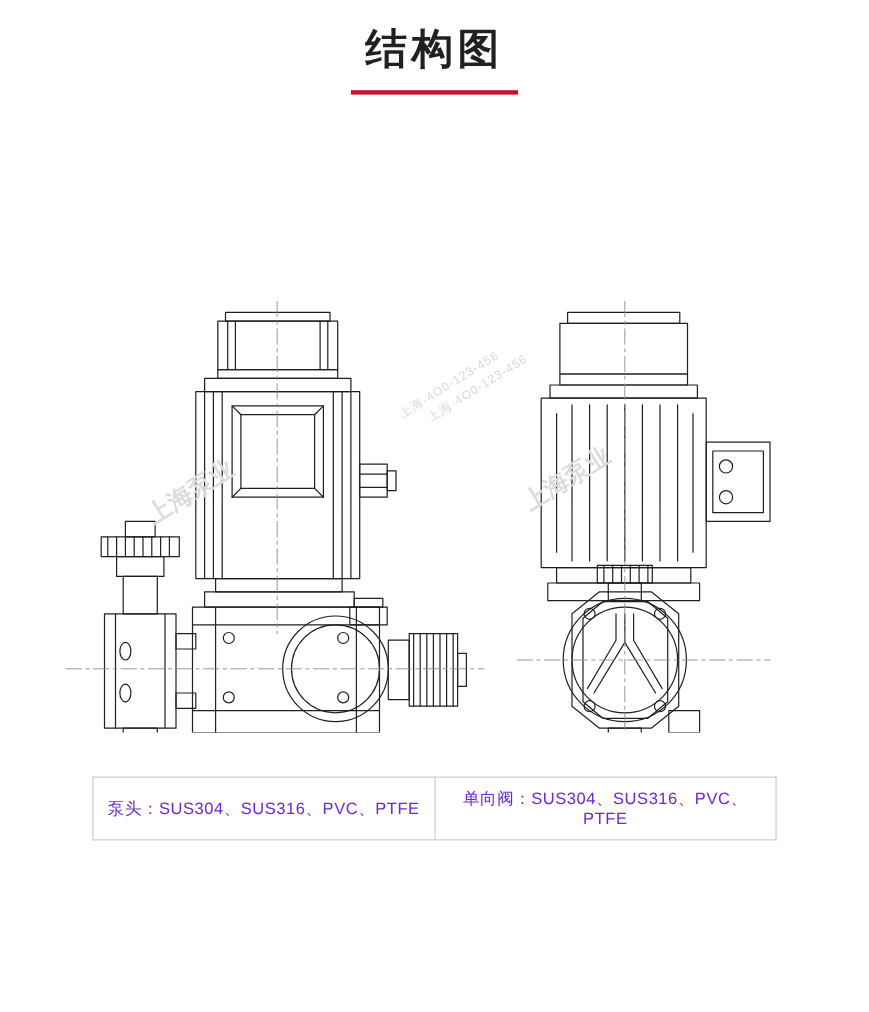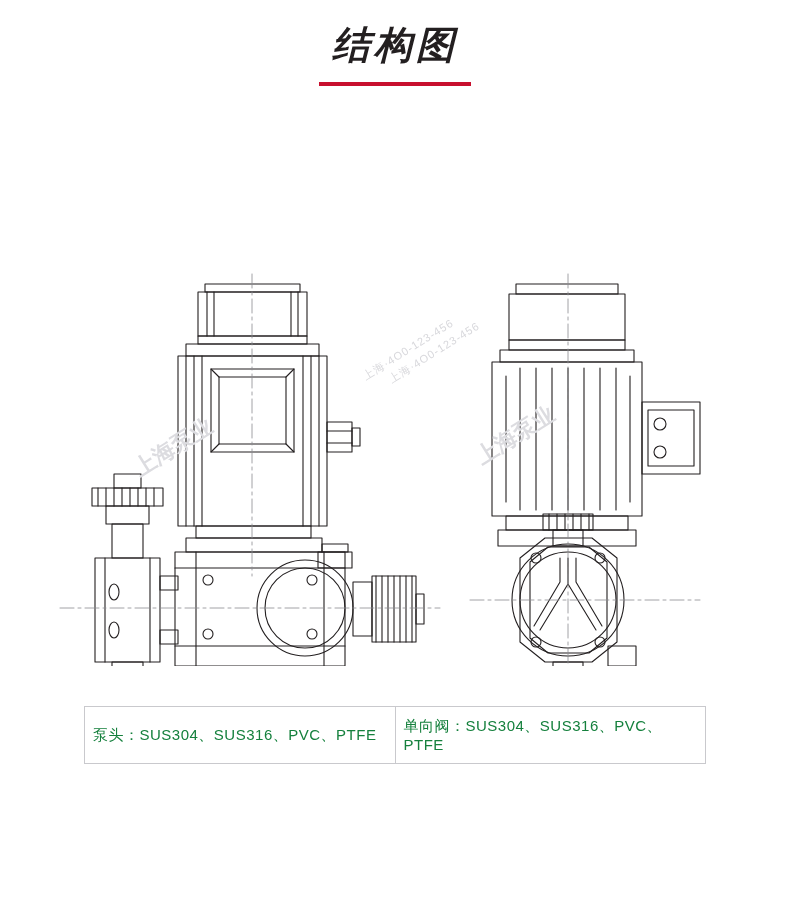--- a/index.html
+++ b/index.html
@@ -19,21 +19,20 @@
     position: relative;
     width: 790px;
     height: 920px;
     background: #ffffff;
   }
 
   
   .header {
     padding-top: 22px;
     text-align: center;
-    font-style: italic;
   }
   .header-title {
     font-size: 38px;
     font-weight: bold;
     letter-spacing: 4px;
     color: #231f20;
     line-height: 46px;
   }
   .header-rule {
     width: 152px;
@@ -83,24 +82,24 @@
     width: 622px;
   }
   table.spec-table {
     border-collapse: collapse;
     width: 622px;
     table-layout: fixed;
   }
   table.spec-table td {
     border: 1px solid #c9c9cd;
     height: 56px;
-    text-align: left;
+    text-align: center;
     vertical-align: middle;
     font-size: 15px;
-    color: #15803d;
+    color: #6d28d9;
     letter-spacing: 0.5px;
     padding: 0 8px;
   }
 </style>
 </head>
 <body>
 
 <div class="page">
 
   <div class="header">

